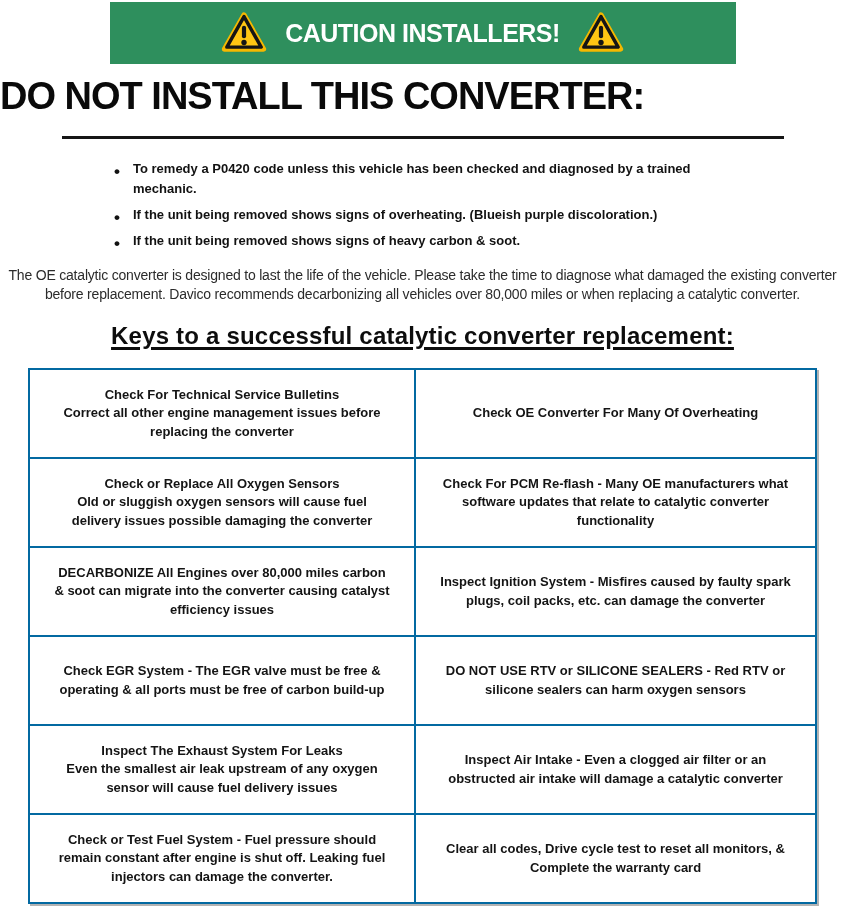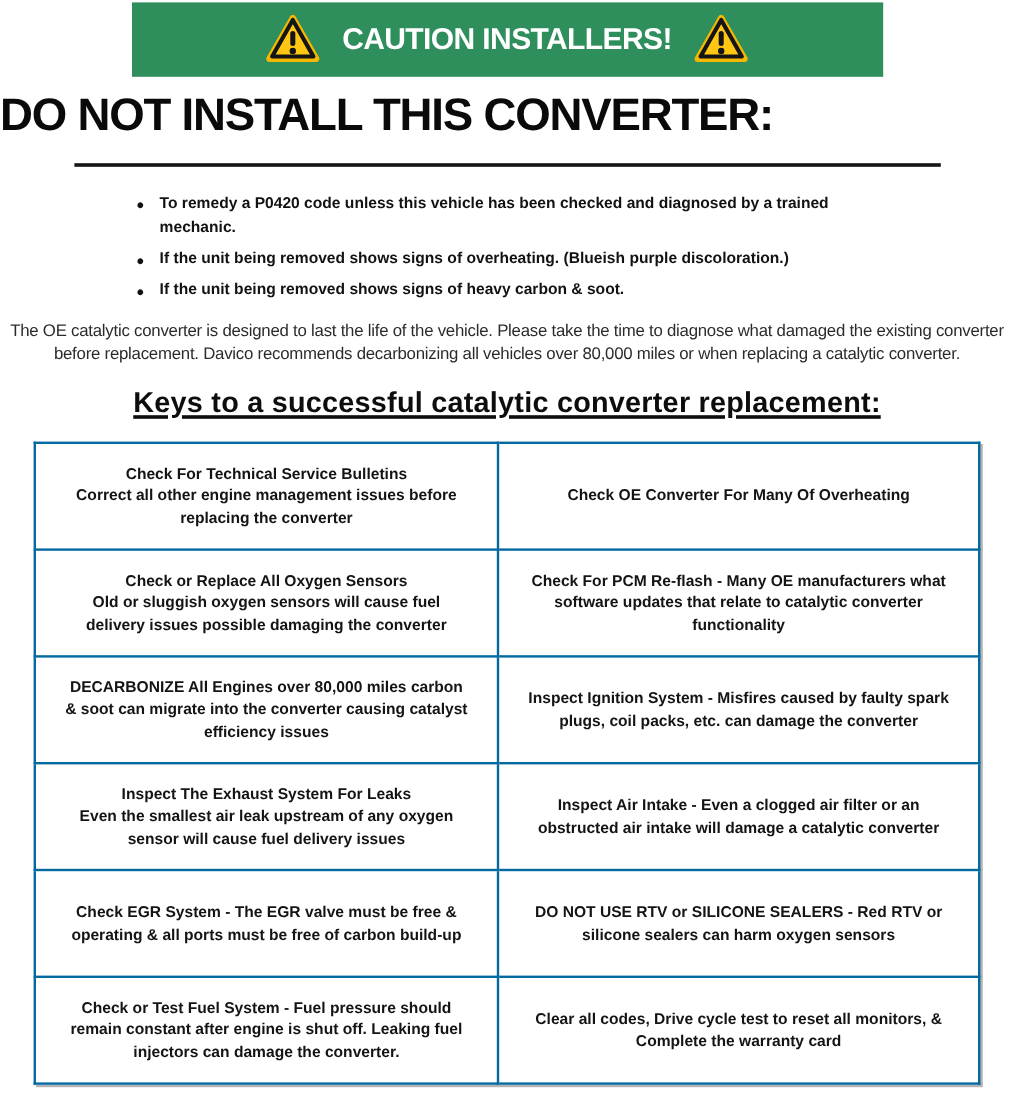--- a/index.html
+++ b/index.html
@@ -172,27 +172,27 @@
       <tr>
         <td class="col-left">Check or Replace All Oxygen Sensors
 Old or sluggish oxygen sensors will cause fuel delivery issues possible damaging the converter</td>
         <td class="col-right">Check For PCM Re-flash - Many OE manufacturers what software updates that relate to catalytic converter functionality</td>
       </tr>
       <tr>
         <td class="col-left">DECARBONIZE All Engines over 80,000 miles carbon &amp; soot can migrate into the converter causing catalyst efficiency issues</td>
         <td class="col-right">Inspect Ignition System - Misfires caused by faulty spark plugs, coil packs, etc. can damage the converter</td>
       </tr>
       <tr>
+        <td class="col-left">Check EGR System - The EGR valve must be free &amp; operating &amp; all ports must be free of carbon build-up</td>
+        <td class="col-right">DO NOT USE RTV or SILICONE SEALERS - Red RTV or silicone sealers can harm oxygen sensors</td>
+      </tr>
+      <tr>
         <td class="col-left">Inspect The Exhaust System For Leaks
 Even the smallest air leak upstream of any oxygen sensor will cause fuel delivery issues</td>
         <td class="col-right">Inspect Air Intake - Even a clogged air filter or an obstructed air intake will damage a catalytic converter</td>
-      </tr>
-      <tr>
-        <td class="col-left">Check EGR System - The EGR valve must be free &amp; operating &amp; all ports must be free of carbon build-up</td>
-        <td class="col-right">DO NOT USE RTV or SILICONE SEALERS - Red RTV or silicone sealers can harm oxygen sensors</td>
       </tr>
       <tr>
         <td class="col-left">Check or Test Fuel System - Fuel pressure should remain constant after engine is shut off.  Leaking fuel injectors can damage the converter.</td>
         <td class="col-right">Clear all codes,  Drive cycle test to reset all monitors, &amp; Complete the warranty card</td>
       </tr>
     </tbody>
   </table>
 
 </div>
 

